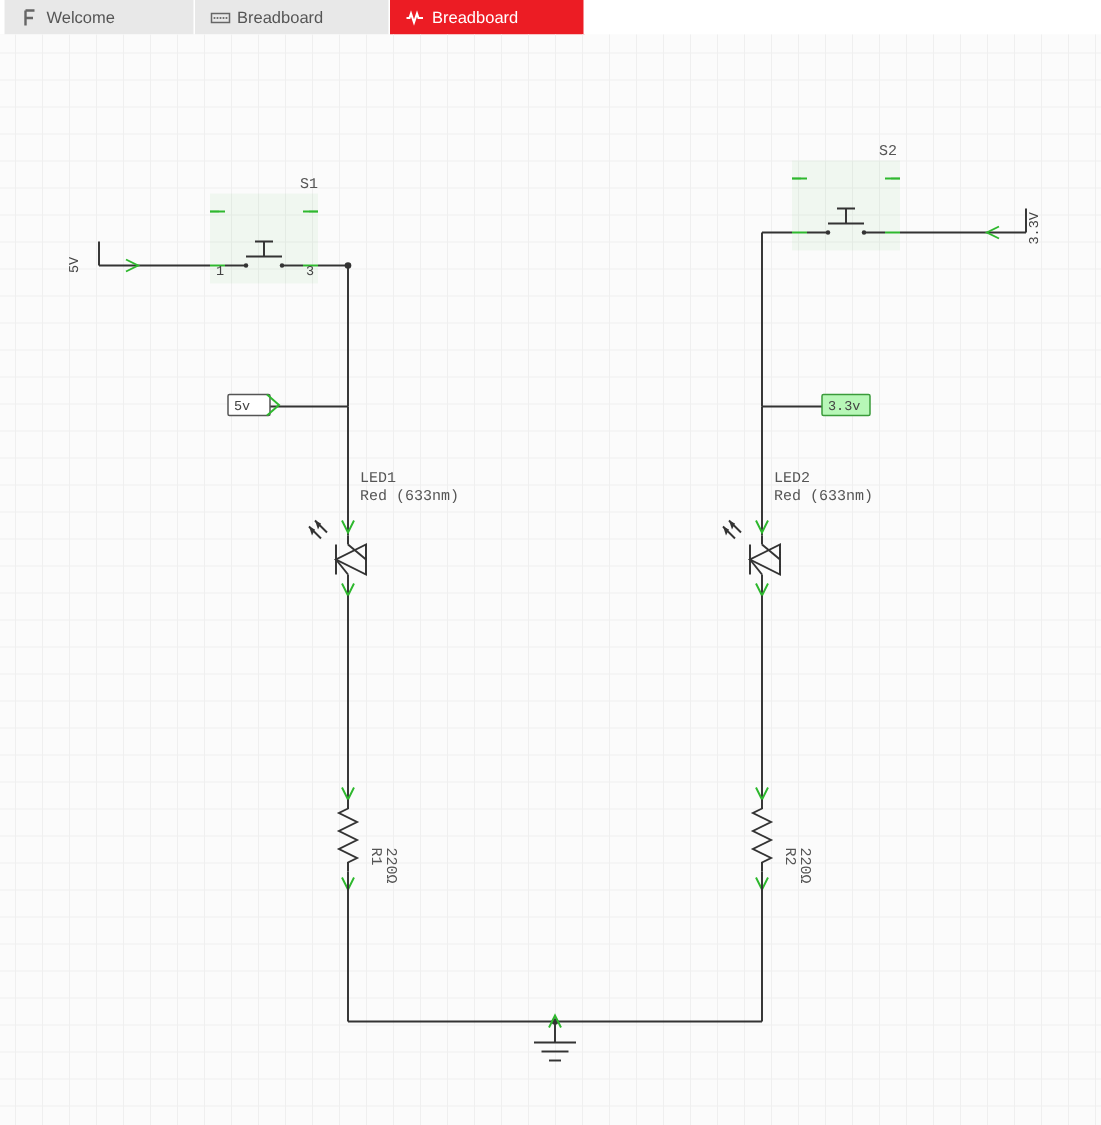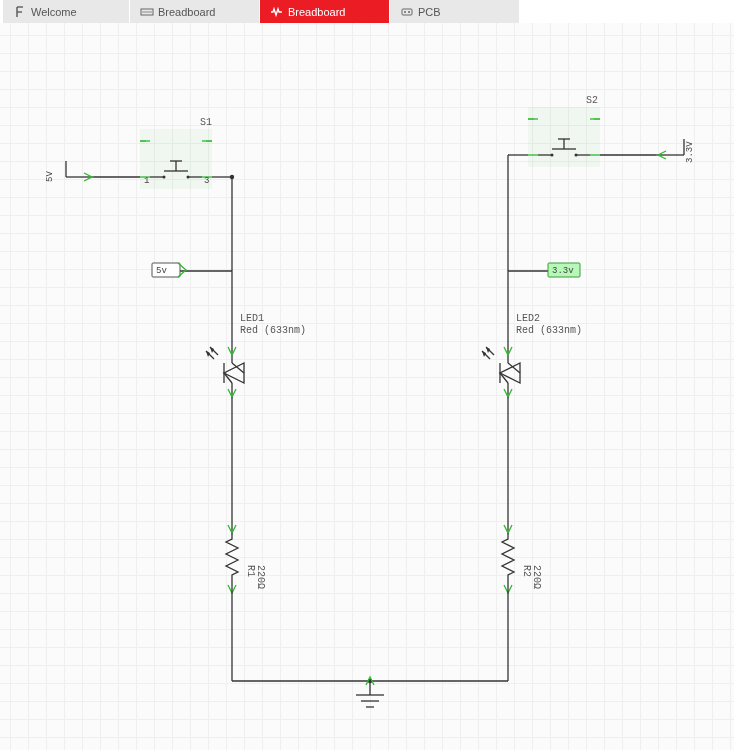--- a/index.html
+++ b/index.html
@@ -82,30 +82,20 @@
     <span>Breadboard</span>
   </div>
   <div class="tab active">
     <span class="tab-icon">
       <svg viewBox="0 0 14 14">
           <path d="M1 7 h2 l1 -3 l2 6 l2 -6 l1 3 h3" stroke="currentColor" stroke-width="1.4" fill="none"></path>
         </svg>
     </span>
     <span>Breadboard</span>
   </div>
-  <div class="tab">
-    <span class="tab-icon">
-      <svg viewBox="0 0 14 14">
-          <rect x="2" y="4" width="10" height="6" rx="1" stroke="currentColor" fill="none"></rect>
-          <circle cx="5" cy="7" r="1" fill="currentColor"></circle>
-          <circle cx="9" cy="7" r="1" fill="currentColor"></circle>
-        </svg>
-    </span>
-    <span>PCB</span>
-  </div>
 </div>
 
 <div class="canvas">
 <svg class="overlay" width="734" height="727">
 
   <g>
     <line class="wire" x1="66" y1="138" x2="66" y2="154"></line>
     <line class="wire" x1="66" y1="154" x2="94" y2="154"></line>
     <text class="sch-label-s" x="52" y="159" transform="rotate(-90 52 159)">5V</text>
     <polyline class="term" points="84,150 92,154 84,158"></polyline>

